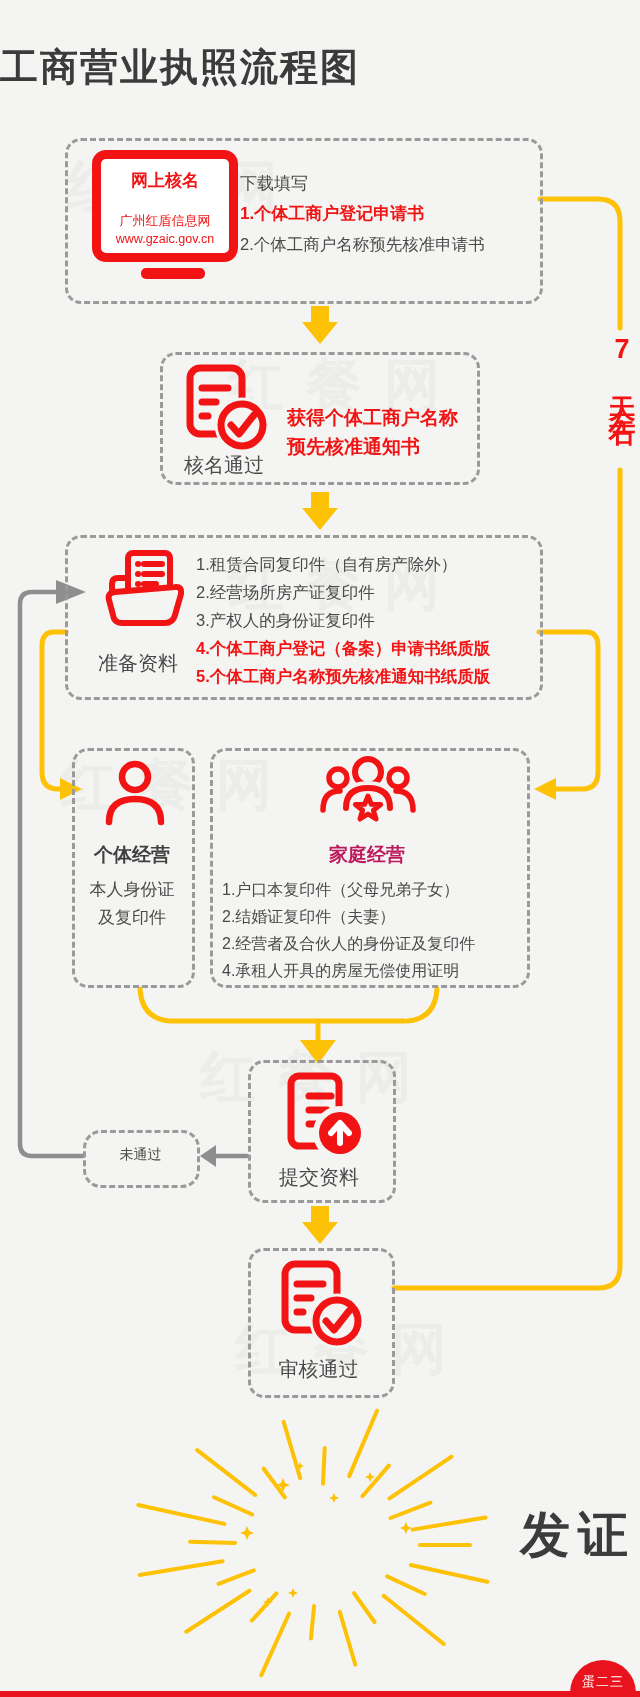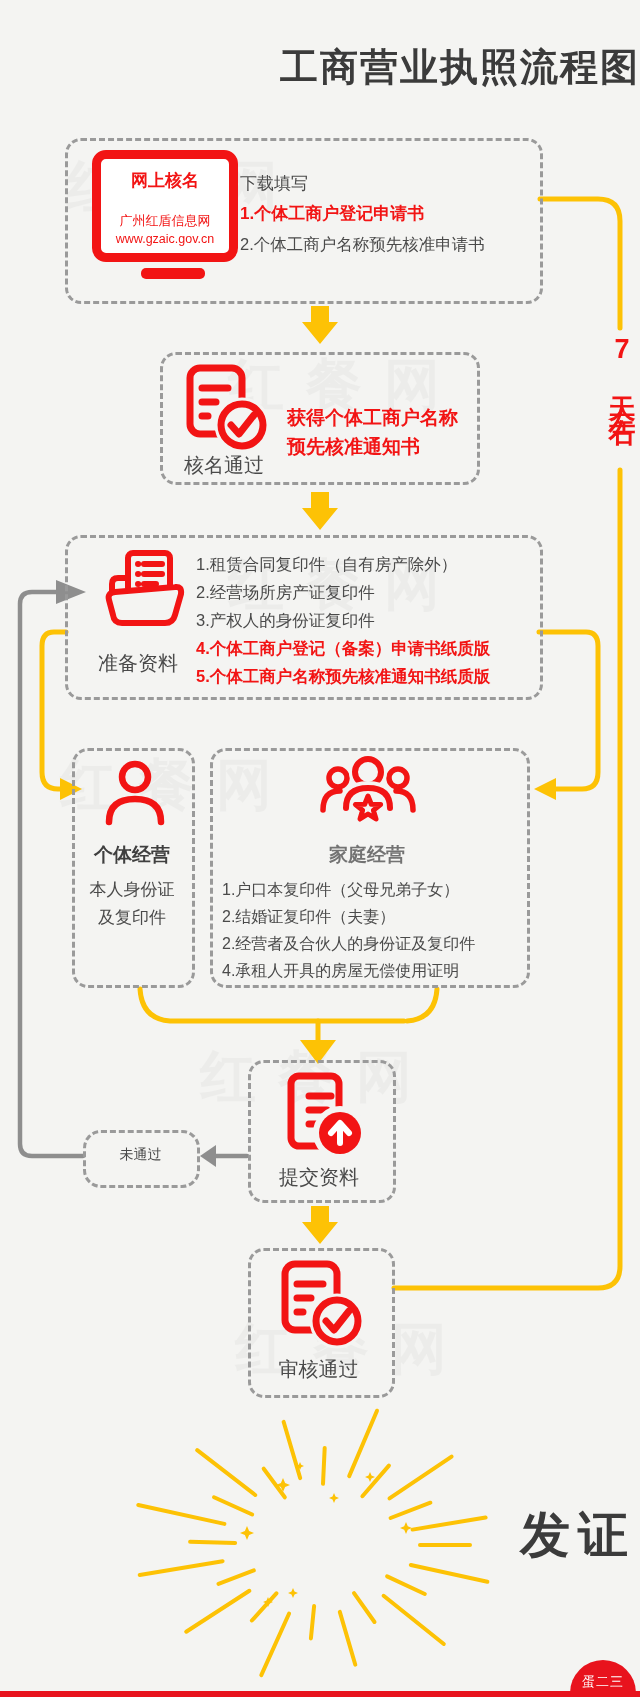--- a/index.html
+++ b/index.html
@@ -2,21 +2,21 @@
 <html><head>
 <meta charset="utf-8">
 <style>
   html,body{margin:0;padding:0;background:#f4f4f2;}
   #page{position:relative;width:640px;height:1697px;background:#f4f4f2;overflow:hidden;
         font-family:"Liberation Sans","DejaVu Sans",sans-serif;color:#4a4a4a;}
   .abs{position:absolute;}
   .box{position:absolute;border:3px dashed #9a9a9a;border-radius:16px;background:transparent;}
   .watermark{position:absolute;font-size:56px;font-weight:700;letter-spacing:22px;
              color:#777;opacity:0.055;white-space:nowrap;pointer-events:none;}
-  #title{position:absolute;left:0;top:42px;width:640px;text-align:right;
+  #title{position:absolute;left:0;top:42px;width:640px;text-align:left;
          font-size:38px;font-weight:900;color:#3b3b3b;letter-spacing:2px;}
   .red{color:#F21414;}
   .bold{font-weight:700;}
   .step-label{position:absolute;font-size:20px;font-weight:500;color:#4a4a4a;}
   .list{position:absolute;font-size:16.5px;line-height:28px;color:#4a4a4a;white-space:nowrap;}
   
   #monitor{position:absolute;left:92px;top:150px;width:146px;height:112px;background:#fff;
            border:9px solid #F21414;border-radius:14px;box-sizing:border-box;text-align:center;}
   #monitor .m1{font-size:17px;font-weight:700;margin-top:10px;}
   #monitor .m2{font-size:13px;margin-top:20px;}
@@ -176,21 +176,21 @@
     <circle class="icon-stroke" cx="20" cy="24" r="9" stroke-width="5.5"></circle>
     <path class="icon-stroke" d="M5,56 Q5,37 22,37" stroke-width="5.5"></path>
     <circle class="icon-stroke" cx="80" cy="24" r="9" stroke-width="5.5"></circle>
     <path class="icon-stroke" d="M95,56 Q95,37 78,37" stroke-width="5.5"></path>
     <circle cx="50" cy="18" r="13" fill="#f4f4f2" stroke="#f4f4f2" stroke-width="12"></circle>
     <circle class="icon-stroke" cx="50" cy="18" r="13" stroke-width="6"></circle>
     <path d="M28,54 Q28,34 50,34 Q72,34 72,54" fill="none" stroke="#f4f4f2" stroke-width="14" stroke-linecap="round"></path>
     <path class="icon-stroke" d="M28,54 Q28,34 50,34 Q72,34 72,54" stroke-width="6"></path>
     <path class="icon-stroke" d="M50,42 L53.3,50.2 L62.6,50.6 L55.4,56.3 L58,65 L50,60 L42,65 L44.6,56.3 L37.4,50.6 L46.7,50.2 Z" stroke-width="5" style="fill:#f4f4f2;"></path>
   </svg>
-  <div class="abs bold center-text" style="left:210px;top:842px;width:314px;font-size:19px;color:#737373;">家庭经营</div>
+  <div class="abs bold center-text" style="left:210px;top:842px;width:314px;font-size:19px;color:#be185d;">家庭经营</div>
   <div class="list" style="left:222px;top:876px;font-size:16px;line-height:27px;">
     <div>1.户口本复印件（父母兄弟子女）</div>
     <div>2.结婚证复印件（夫妻）</div>
     <div>2.经营者及合伙人的身份证及复印件</div>
     <div>4.承租人开具的房屋无偿使用证明</div>
   </div>
 
   <div class="box" style="left:248px;top:1060px;width:142px;height:137px;"></div>
   <svg class="overlay" style="left:283px;top:1072px;" width="82" height="92" viewBox="0 0 82 92">
     <rect class="icon-stroke" x="8" y="4" width="48" height="70" rx="8" stroke-width="7"></rect>

